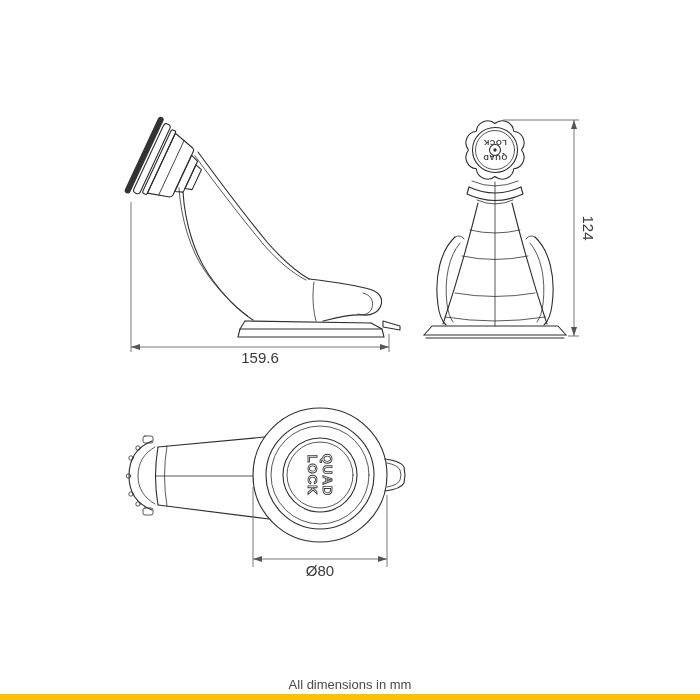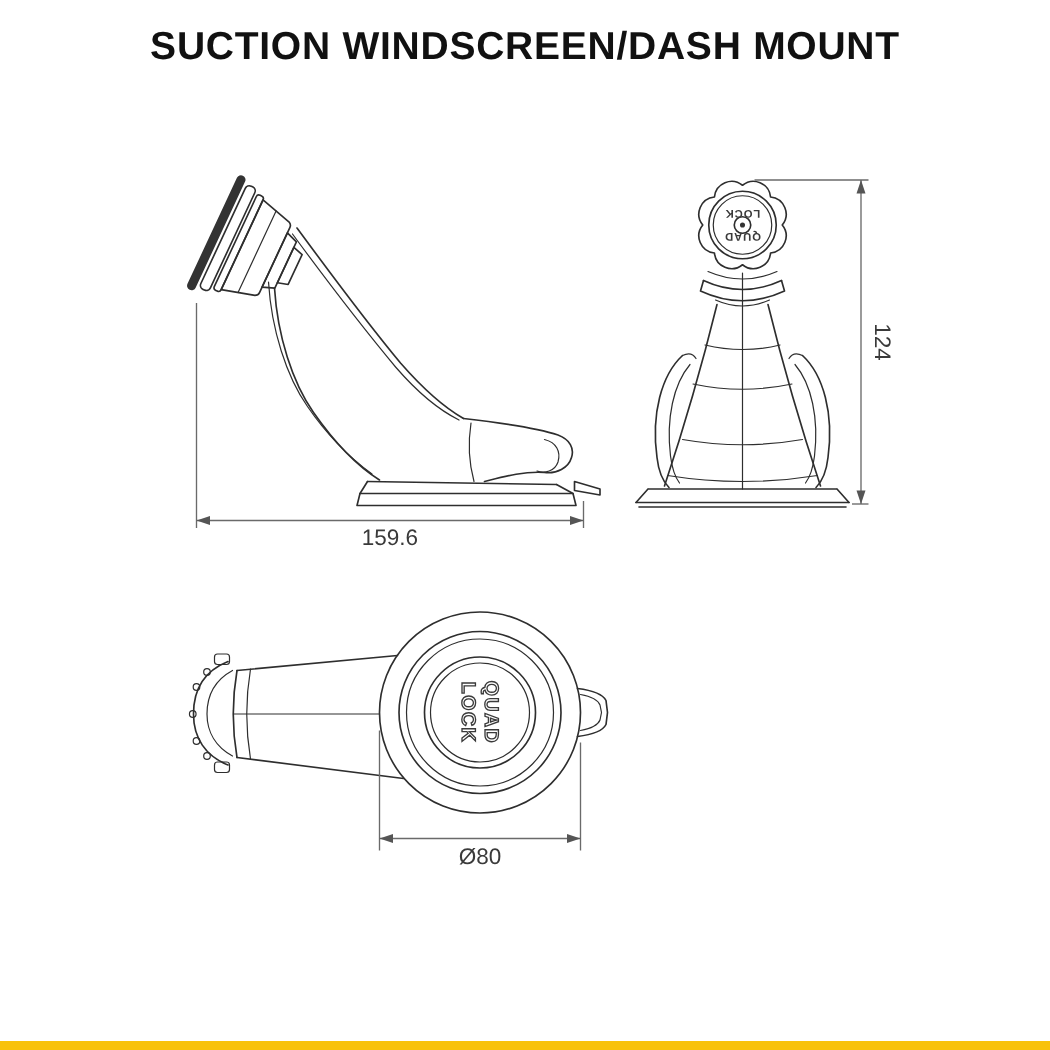--- a/index.html
+++ b/index.html
@@ -20,21 +20,20 @@
   .logotext{fill:#3a3a3a;font-size:7.5px;font-weight:bold;letter-spacing:0.6px;
             font-family:"Liberation Sans",sans-serif;}
   .logotext-big{fill:none;stroke:#3a3a3a;stroke-width:0.9;font-size:13px;font-weight:bold;
             letter-spacing:1px;font-family:"Liberation Sans",sans-serif;}
 </style>
 </head>
 <body>
 
 <div class="page">
 
-  <div class="title">SUCTION WINDSCREEN/DASH MOUNT</div>
 
   <svg style="left:95px;top:90px" width="320" height="290" viewBox="0 0 320 290">
     <g>
 
       <g transform="translate(51,66) rotate(25)">
         <rect class="dark" x="-5" y="-42" width="6" height="84" rx="3"></rect>
         <rect class="ol" x="3" y="-38" width="7" height="76" rx="3"></rect>
         <rect class="ol" x="12" y="-35" width="5" height="70" rx="2"></rect>
         <path class="ol" d="M17,-33 L39,-27 Q41,-26 41,-24 L41,24 Q41,26 39,27 L17,33 Z"></path>
         <line class="ol2" x1="28" y1="-30" x2="28" y2="30"></line>
@@ -145,14 +144,15 @@
     <g>
       <line class="dim" x1="143" y1="92" x2="143" y2="172"></line>
       <line class="dim" x1="277" y1="100" x2="277" y2="172"></line>
       <line class="dim" x1="143" y1="164" x2="277" y2="164"></line>
       <path class="arr" d="M143,164 L152,161 L152,167 Z"></path>
       <path class="arr" d="M277,164 L268,161 L268,167 Z"></path>
       <text class="dimtext" x="210" y="181" text-anchor="middle">Ø80</text>
     </g>
   </svg>
 
+  <div class="note">All dimensions in mm</div>
   <div class="accent-bar" style="background: rgb(249, 194, 10);"></div>
 </div>
 
 </body></html>

